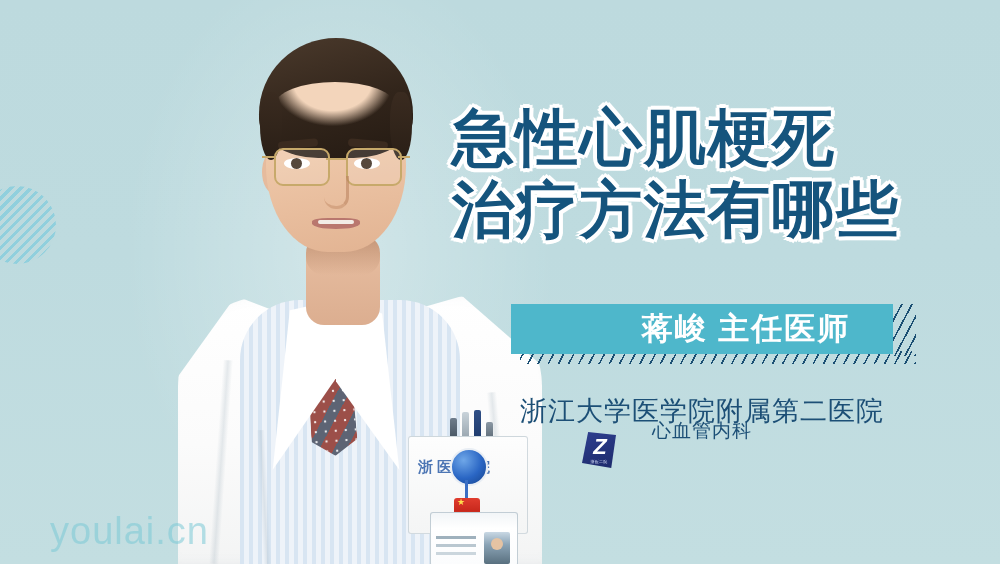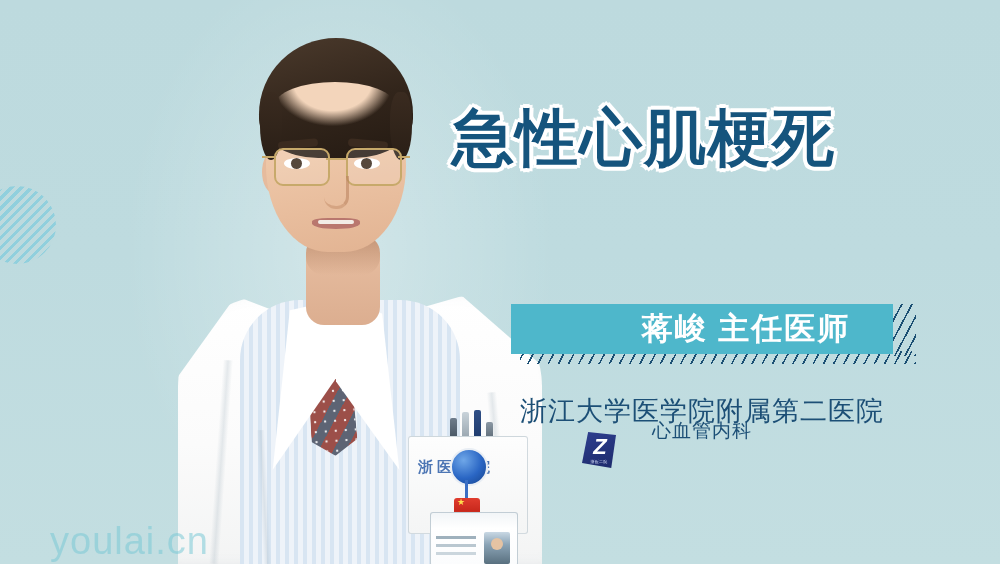--- a/index.html
+++ b/index.html
@@ -477,21 +477,20 @@
   }
 
   
   .watermark {
     position: absolute;
     left: 50px; top: 510px;
     font-size: 38px;
     font-weight: 400;
     color: rgba(122, 200, 214, 0.55);
     letter-spacing: 1px;
-    margin-top: 10px;
   }
 </style>
 </head>
 <body>
 
 <div class="stage">
 
   <div class="bg-base"></div>
   <div class="bg-wash"></div>
 
@@ -557,20 +556,21 @@
     <div class="idcard-lines"></div>
     <div class="idcard-photo"></div>
 
     <div class="patch"></div>
     <div class="patch-z">Z</div>
     <div class="patch-sub">浙医二院</div>
   </div>
 
   <div class="title">
     <span class="ln">急性心肌梗死</span>
+    <span class="ln">治疗方法有哪些</span>
   </div>
 
   <div class="name-hatch-bottom"></div>
   <div class="name-hatch-right"></div>
   <div class="name-box"></div>
   <div class="name-text">蒋峻  主任医师</div>
 
   <div class="hospital">浙江大学医学院附属第二医院</div>
   <div class="dept">心血管内科</div>
 

